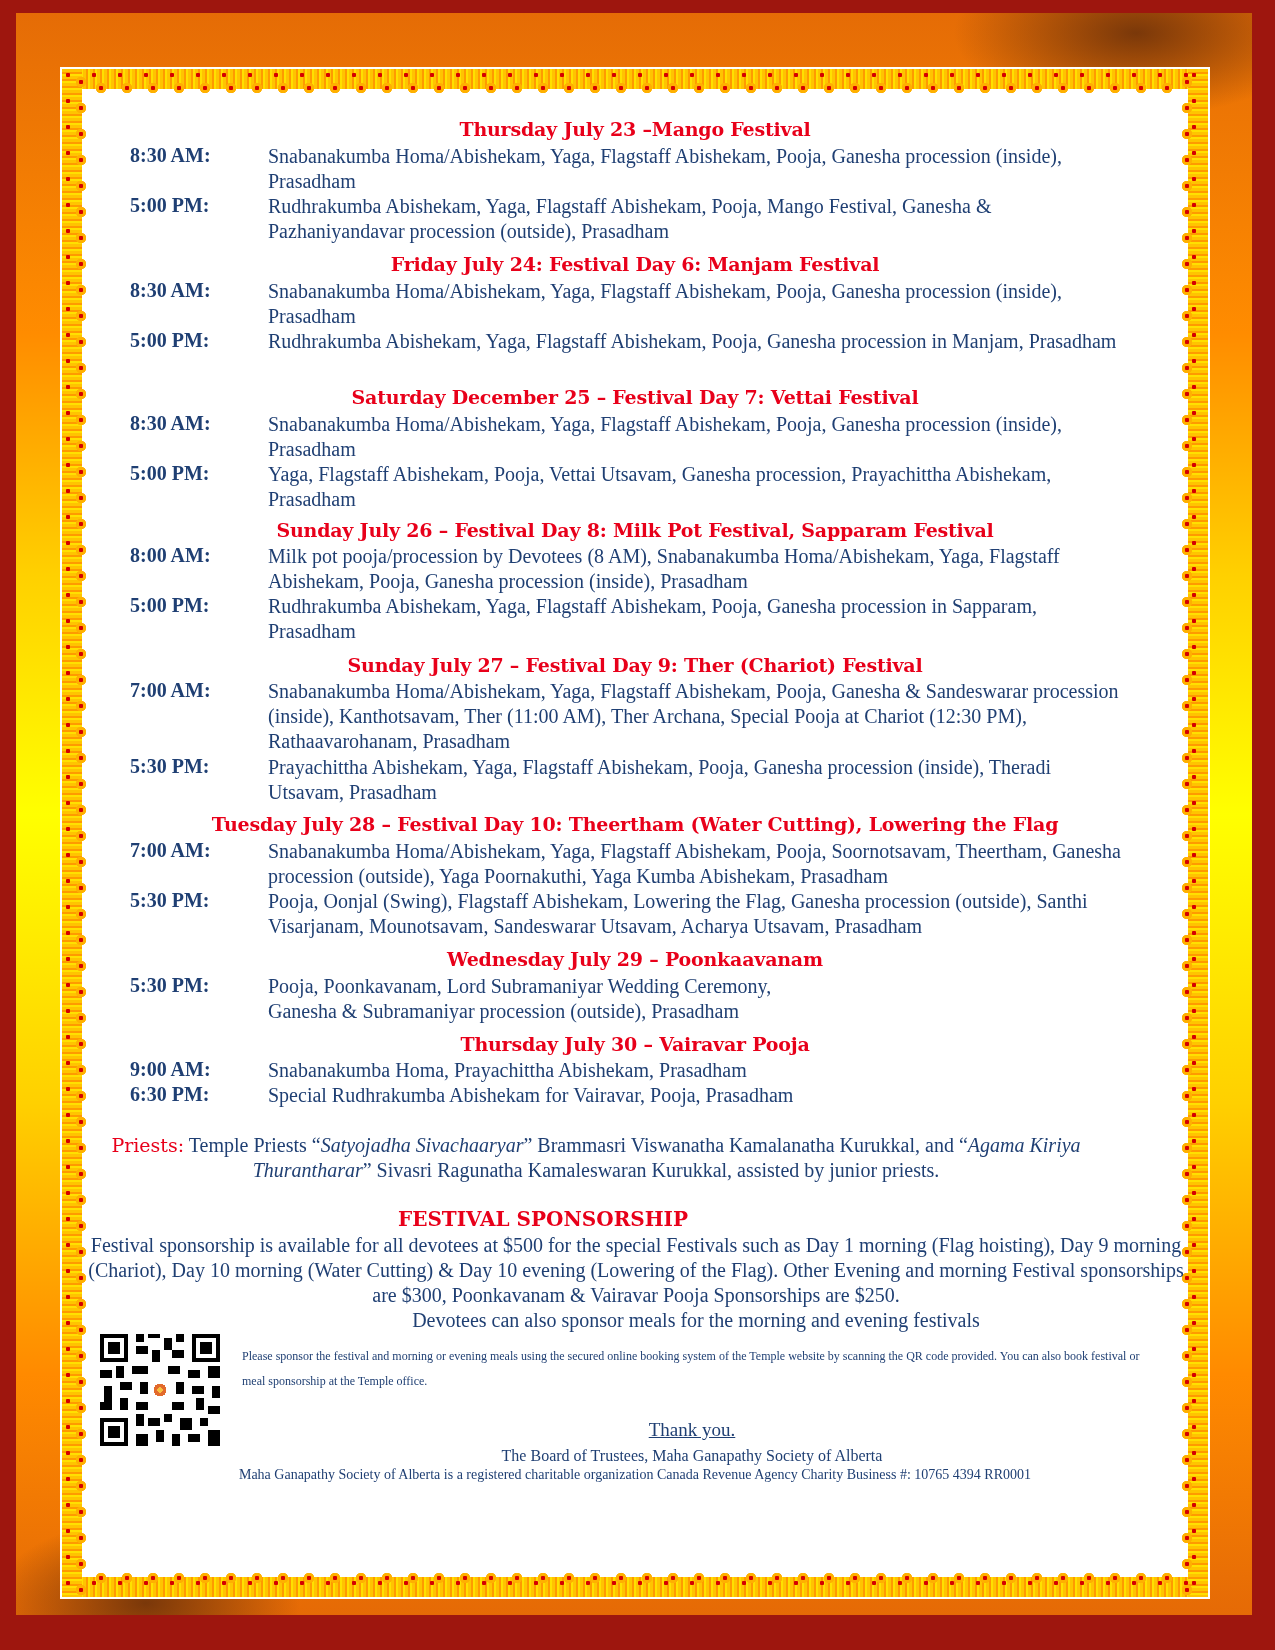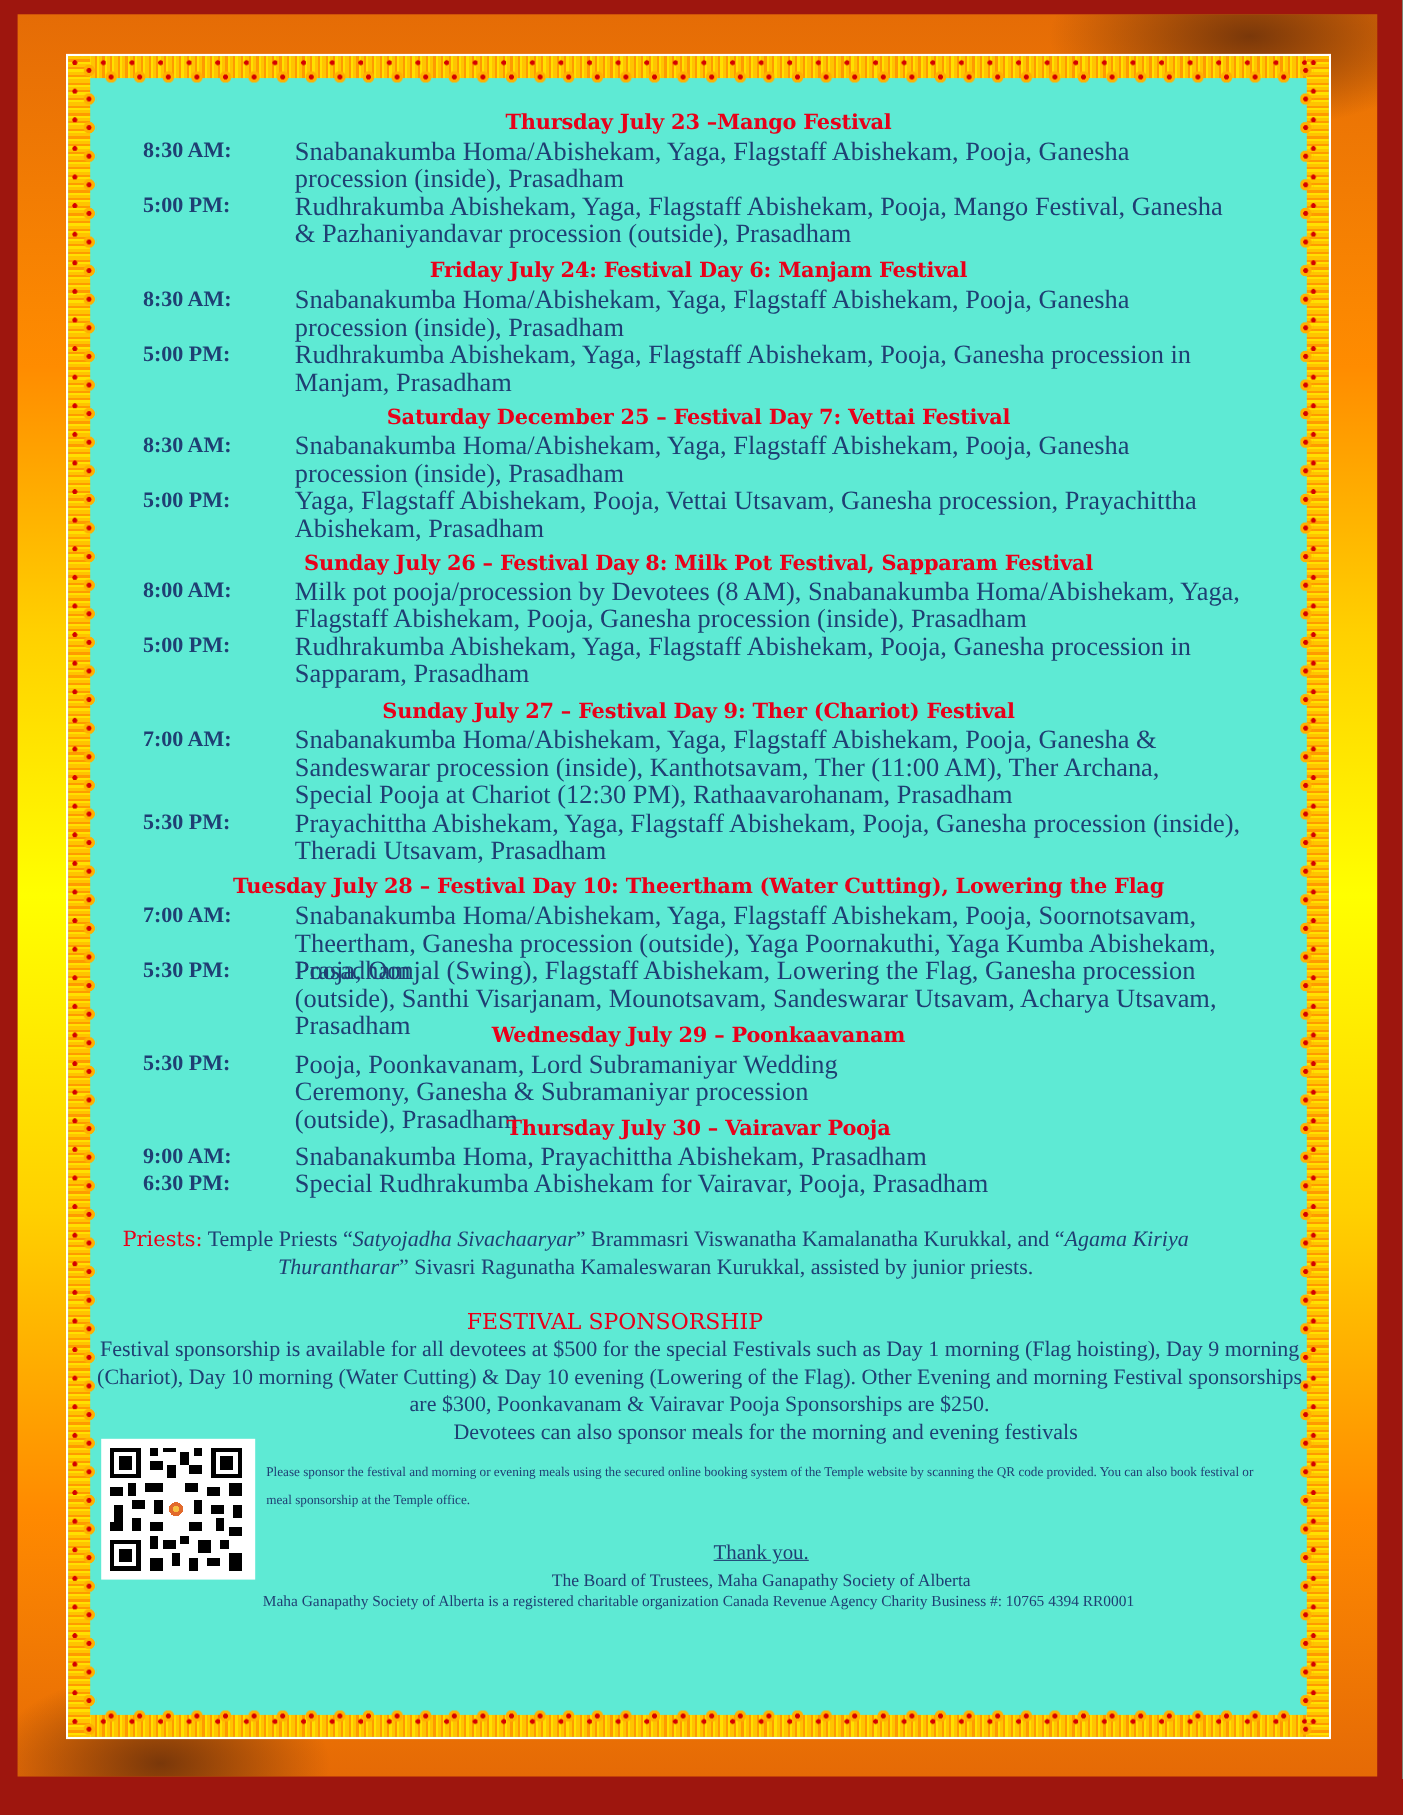--- a/index.html
+++ b/index.html
@@ -9,22 +9,22 @@
     font-family: "Liberation Serif", serif;
   }
   .outer-frame {
     position: absolute; left: 16px; top: 13px; width: 1236px; height: 1602px;
     background:
       radial-gradient(ellipse 260px 120px at 1120px 20px, rgba(110,50,10,0.9), rgba(110,50,10,0) 70%),
       radial-gradient(ellipse 220px 120px at 130px 1590px, rgba(110,50,10,0.9), rgba(110,50,10,0) 70%),
       linear-gradient(180deg, #e56c06 0%, #ff8c00 20%, #ffd000 35%, #ffff00 50%, #ffd000 68%, #ff8a00 85%, #e56a06 100%);
   }
   .paper {
-    position: absolute; left: 62px; top: 51px; width: 1146px; height: 1528px;
-    background: #5eead4;
+    position: absolute; left: 62px; top: 69px; width: 1146px; height: 1528px;
+    background: #ffffff;
     box-shadow: 0 0 0 2px #fff;
   }
   
   .border-strip { position: absolute; }
   .border-top, .border-bottom {
     left: 0; right: 0; height: 20px;
     background:
       radial-gradient(circle at 6px 6px, #d40000 2px, transparent 2.5px) 0 0/26px 12px repeat-x,
       repeating-linear-gradient(90deg, #ffc400 0 3px, #ff9a00 3px 5px, #ffe000 5px 7px);
   }
@@ -68,32 +68,32 @@
     font-family: "DejaVu Serif", serif; font-size: 19px;
     letter-spacing: -0.2px;
   }
   .slot { position: absolute; left: 0; width: 1146px; }
   .slot-time {
     position: absolute; left: 68px; top: 0;
     font-weight: bold; color: #1f3f73; font-size: 20px;
   }
   .slot-desc {
     position: absolute; left: 206px; width: 860px; top: 0;
-    line-height: 25px; font-size: 24px; color: #1f3f73;
+    line-height: 25px; font-size: 20px; color: #1f3f73;
   }
   .priests {
     position: absolute; left: 4px; width: 1060px; top: 1064px;
     text-align: center; font-size: 20px; line-height: 25px;
   }
   .priests-label {
     color: #e8001a; font-family: "DejaVu Serif", serif; font-size: 19px;
   }
   .sponsor-heading {
     position: absolute; left: 0; width: 962px; top: 1138px; text-align: center;
-    color: #e8001a; font-weight: normal; font-family: "DejaVu Serif", serif; font-size: 20px; padding-left: 16px;
+    color: #e8001a; font-weight: bold; font-family: "DejaVu Serif", serif; font-size: 20px;
   }
   .sponsor-body {
     position: absolute; left: 24px; width: 1100px; top: 1164px;
     text-align: center; font-size: 20px; line-height: 25px;
   }
   .qr {
     position: absolute; left: 30px; top: 1257px; width: 140px; height: 128px;
     background: #fff;
   }
   .qr svg { position: absolute; left: 4px; top: 4px; }

